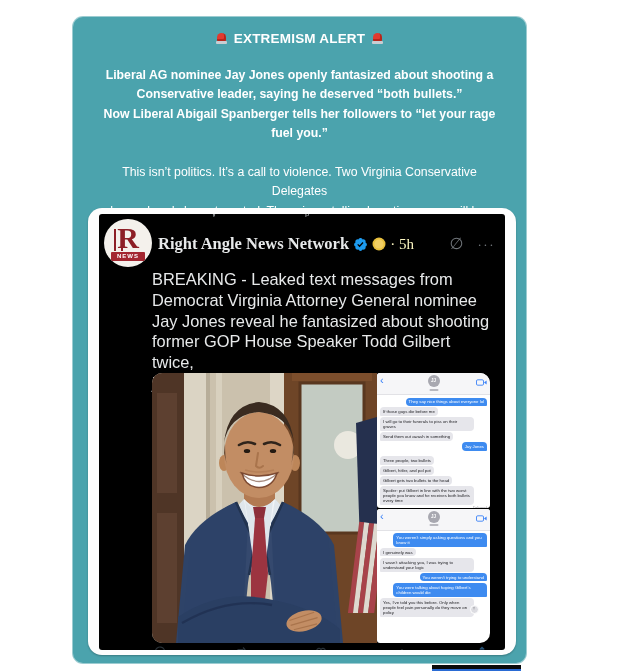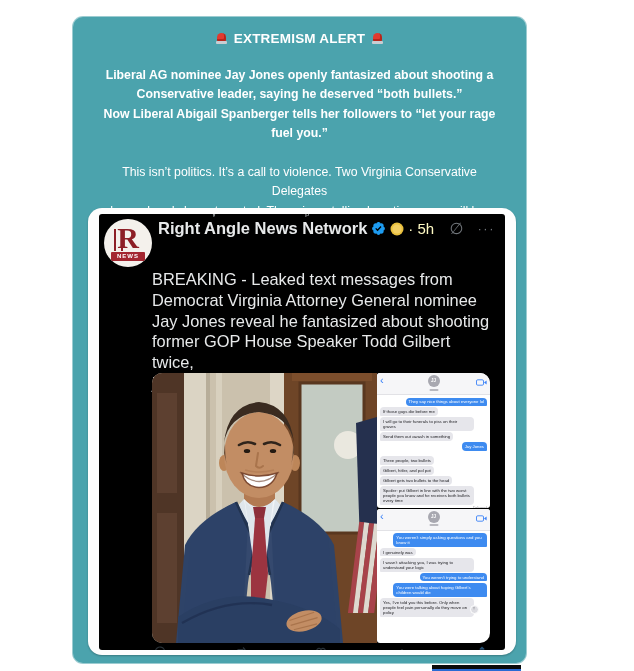--- a/index.html
+++ b/index.html
@@ -30,21 +30,21 @@
   .cutoff{position:absolute;top:-2px;width:5px;height:5px;color:#b8bcbf;font-size:8px;overflow:hidden;line-height:4px;}
   .tweet-header{display:flex;padding:5px 8px 0 5px;}
   .tw-avatar{width:48px;height:48px;border-radius:50%;background:#f4f1ec;position:relative;flex:0 0 48px;overflow:hidden;}
   .tw-avatar .mono{position:absolute;left:0;right:0;top:2px;text-align:center;
     font-family:"Liberation Serif",serif;font-weight:700;font-size:30px;color:#8d1f26;}
   .tw-avatar .bars{position:absolute;left:10px;top:10px;width:5px;height:22px;
     border-left:2px solid #8d1f26;border-right:2px solid #8d1f26;}
   .tw-avatar .ribbon{position:absolute;left:7px;bottom:6px;width:34px;height:9px;background:#a32630;
     border-radius:1px;color:#fff;font-size:6px;font-weight:700;letter-spacing:1px;text-align:center;line-height:9px;}
   .tw-head-main{flex:1;margin-left:6px;min-width:0;}
-  .tw-name-row{display:flex;align-items:center;gap:4px;margin-top:0;}
+  .tw-name-row{display:flex;align-items:center;gap:4px;margin-top:15px;font-family:Liberation Serif, serif;}
   .tw-name{color:#e7e9ea;font-weight:700;font-size:16.5px;white-space:nowrap;}
   .tw-meta{color:#fef9c3;font-size:15px;white-space:nowrap;}
   .tw-head-icons{display:flex;align-items:center;gap:14px;margin-left:auto;padding-right:2px;color:#71767b;}
   .grok{font-size:16px;line-height:1;}
   .more-dots{font-size:13px;letter-spacing:1.5px;line-height:1;}
   .tw-body{margin:2px 8px 0 53px;width:342px;color:#e7e9ea;font-size:16.4px;line-height:1.265;white-space:pre-line;}
   .tw-media{position:absolute;left:53px;top:159px;width:338px;height:270px;display:flex;
     border-radius:10px;overflow:hidden;background:#111;}
 
   

